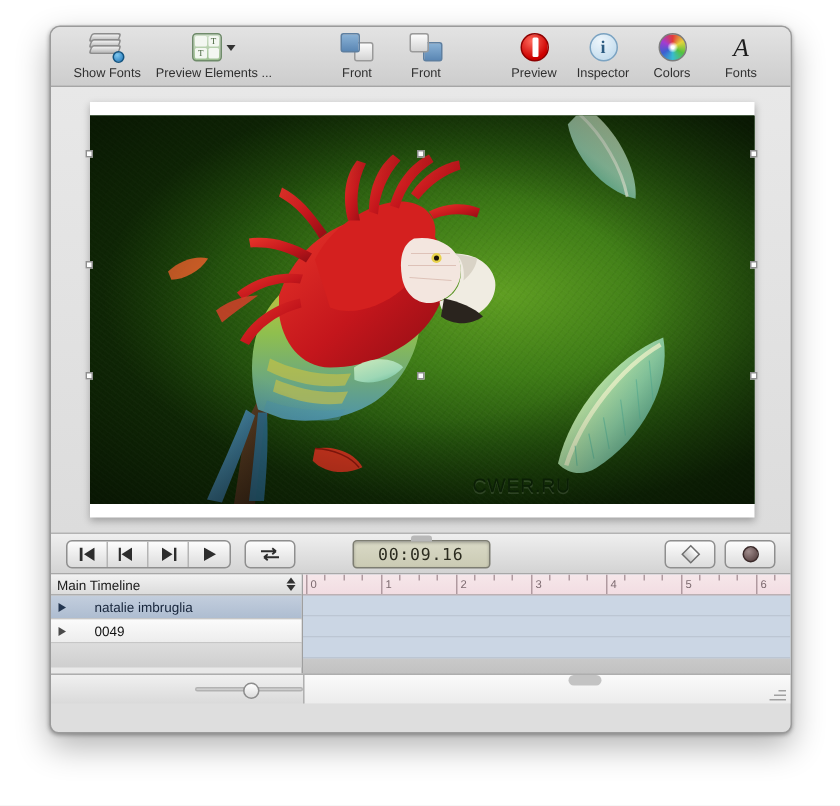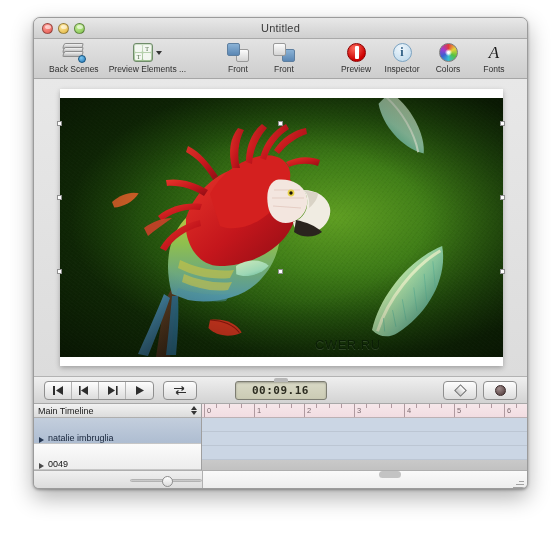--- a/index.html
+++ b/index.html
@@ -113,21 +113,21 @@
   #watermark { position:absolute; left:255px; top:239px; font-size:13px; color:#0b1f06;
      font-family:"Liberation Sans", sans-serif; letter-spacing:.5px;
      text-shadow:0 1px 0 rgba(255,255,255,.12); }
 
   .handle { position:absolute; width:5px; height:5px; background:#fdfdfd;
      border:1px solid #8e8e8e; }
 
   
   #transport { height:28px; position:relative;
      background:linear-gradient(#efefef,#d3d3d3); border-top:1px solid #b3b3b3;
-     border-bottom:1px solid #a8a8a8; display:flex; align-items:center; padding:0 10px;font-weight:bold; }
+     border-bottom:1px solid #a8a8a8; display:flex; align-items:center; padding:0 10px; }
   .btn-group { display:flex; border:1px solid #8f8f8f; border-radius:4px; overflow:hidden;
      background:linear-gradient(#fdfdfd,#dcdcdc); height:19px; }
   .tbtn { width:27px; display:flex; align-items:center; justify-content:center;
      border-right:1px solid #b4b4b4; cursor:default; }
   .tbtn:last-child { border-right:none; }
   .loop { margin-left:9px; width:34px; border:1px solid #8f8f8f; border-radius:4px;
      height:19px; background:linear-gradient(#fdfdfd,#dcdcdc);
      display:flex; align-items:center; justify-content:center; }
   #timecode { position:absolute; left:50%; transform:translateX(-50%);
      width:92px; height:19px; border:1px solid #7d7d72; border-radius:3px;
@@ -150,21 +150,21 @@
   #timeline { height:66px; display:flex; background:#d6d6d6; }
   #tracklist { width:168px; border-right:1px solid #9f9f9f; background:#e9e9e9; }
   .tl-head { height:14px; display:flex; align-items:center; padding:0 4px;
      font-size:9px; color:#1a1a1a; background:linear-gradient(#f2f2f2,#dcdcdc);
      border-bottom:1px solid #aeaeae; position:relative; }
   .stepper { position:absolute; right:4px; top:2px; display:flex; flex-direction:column;
      gap:1px; }
   .stepper i { width:0;height:0;border-left:3px solid transparent;border-right:3px solid transparent; }
   .stepper i:first-child{border-bottom:4px solid #333;}
   .stepper i:last-child{border-top:4px solid #333;}
-  .track-row { height:26px; display:flex; align-items:flex-end; gap:4px; padding-left:5px;
+  .track-row { height:16px; display:flex; align-items:center; gap:19px; padding-left:5px;
      font-size:9px; color:#111; border-bottom:1px solid #c6c6c6;
      background:linear-gradient(#fbfbfb,#ededed); }
   .track-row.sel { background:linear-gradient(#c3cedd,#aebdd1); color:#16243a; }
   .tri { width:0;height:0;border-top:3.5px solid transparent;border-bottom:3.5px solid transparent;
      border-left:5px solid #4a4a4a; }
   .track-row.sel .tri { border-left-color:#23354f; }
 
   #tracks-area { flex:1; position:relative; background:#c9d3e0; }
   #ruler { height:14px; position:relative; background:linear-gradient(#f6e7ea,#f2dde2);
      border-bottom:1px solid #bcb0b3; overflow:hidden; }
@@ -187,41 +187,33 @@
   #bb-right { position:absolute; left:168px; right:0; top:0; bottom:0;
      background:linear-gradient(#fafafa,#ececec); border-left:1px solid #b0b0b0; }
   #grip { position:absolute; right:3px; bottom:2px; width:11px; height:11px; }
   #grip i { position:absolute; right:0; height:1px; background:#a2a2a2; }
 </style>
 </head>
 <body>
 
 <div id="window">
 
-  <div id="titlebar">
-    <div id="lights">
-      <div class="light l-close"></div>
-      <div class="light l-min"></div>
-      <div class="light l-max"></div>
-    </div>
-    <div id="win-title">Untitled</div>
-  </div>
 
   <div id="toolbar">
 
     <div class="tb-item">
       <div class="tb-ico">
         <div class="stack">
             <i></i>
             <i></i>
             <i></i>
             <b></b>
           </div>
       </div>
-      <div class="tb-lbl">Back Scenes</div>
+      <div class="tb-lbl">Show Fonts</div>
     </div>
 
     <div class="tb-item">
       <div class="tb-ico">
         <div class="elemgrid">
             <s></s>
             <s>T</s>
             <s>T</s>
             <s></s>
           </div>

